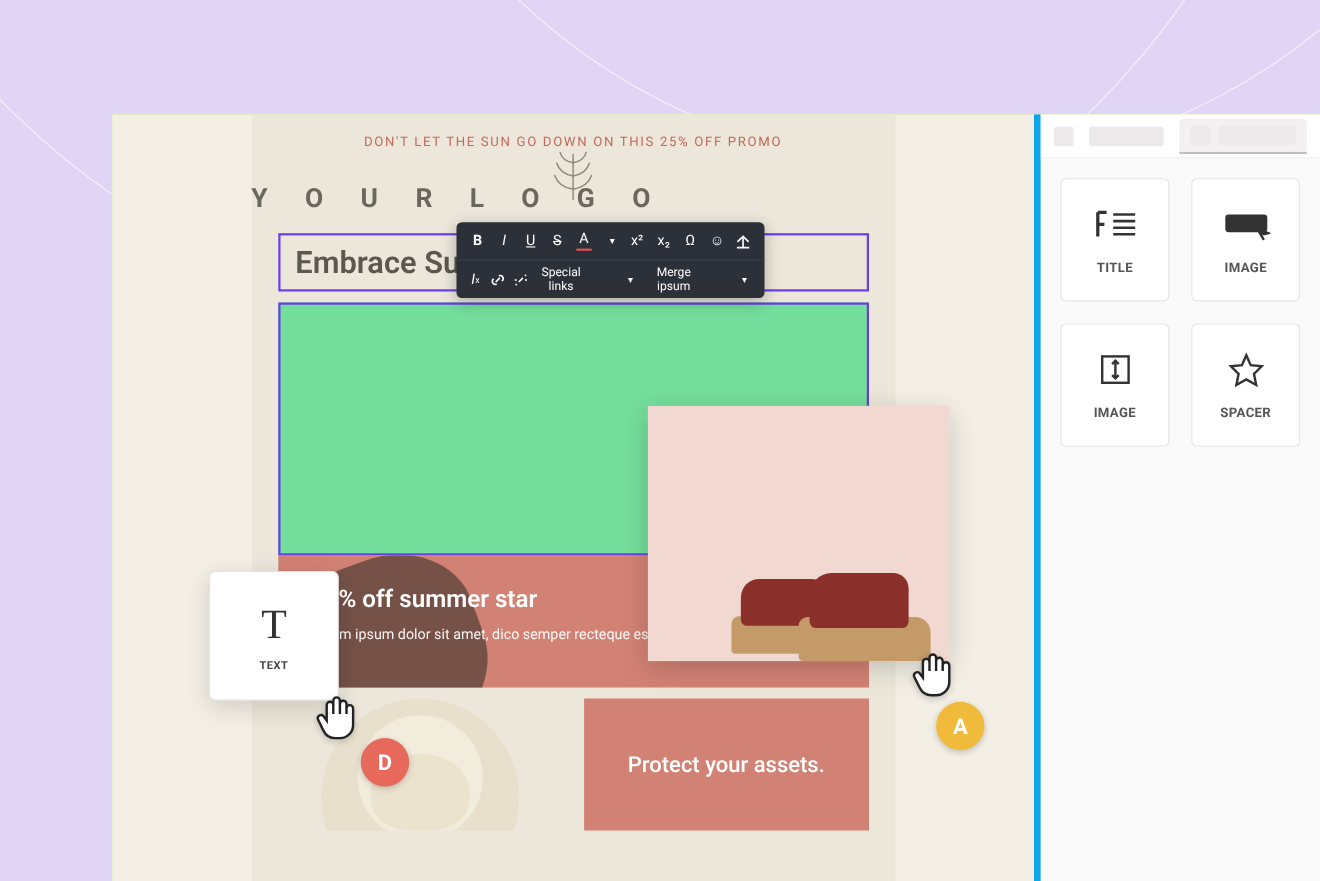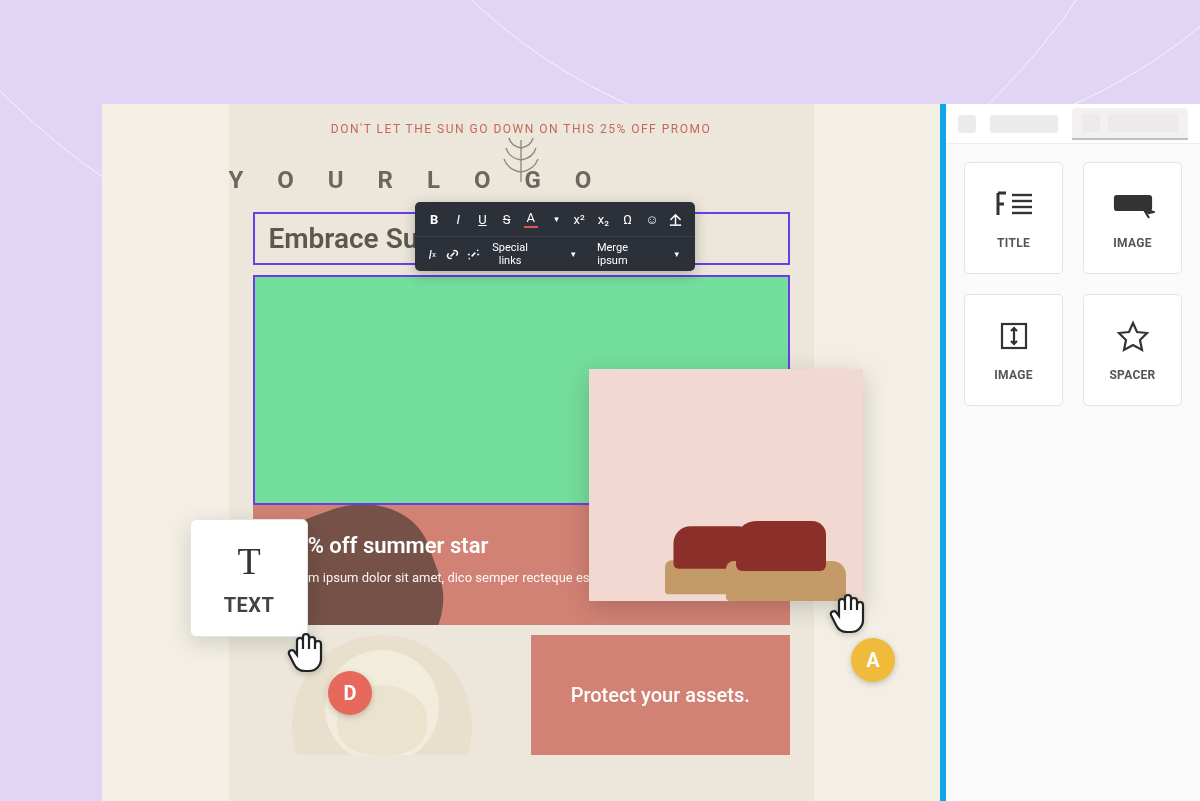--- a/index.html
+++ b/index.html
@@ -46,21 +46,21 @@
   
   .product { position:absolute; left:487px; top:265px; width:274px; height:232px; background:#f1d9d1; box-shadow:0 6px 24px rgba(0,0,0,.18); z-index:4; display:flex; align-items:flex-end; justify-content:center; }
   .shoe { width:120px; height:90px; position:relative; }
   .sole { position:absolute; bottom:0; width:100%; height:40px; background:#c39a68; border-radius:8px 14px 6px 4px; }
   .strap { position:absolute; bottom:30px; left:10px; width:90px; height:50px; background:#8a2f2a; border-radius:20px 14px 6px 6px; }
   .shoe2 { transform:translateX(50px) scale(.85); z-index:-1;}
 
   
   .drag-text { position:absolute; left:88px; top:415px; width:118px; height:118px; background:#fff; border:1px solid #e4e4e4; border-radius:6px; box-shadow:0 6px 22px rgba(0,0,0,.14); display:flex; flex-direction:column; align-items:center; justify-content:center; gap:10px; z-index:6; }
   .drag-text .T { font-family:Georgia,serif; font-size:38px; font-weight:500; color:#333; }
-  .drag-text .lbl { font-size:20px; font-weight:700; color:#444; letter-spacing:.5px; }
+  .drag-text .lbl { font-size:10px; font-weight:700; color:#444; letter-spacing:.5px; }
 
   
   .hand { position:absolute; width:46px; height:48px; z-index:7; }
   .hand svg { filter:drop-shadow(0 2px 3px rgba(0,0,0,.2)); }
   .badge { position:absolute; width:44px; height:44px; border-radius:50%; display:flex; align-items:center; justify-content:center; font-weight:700; font-size:20px; color:#fff; z-index:7; box-shadow:0 2px 6px rgba(0,0,0,.2); }
   .hand-d { left:181px; top:525px; }
   .badge-d { left:226px; top:567px; background:#e7695c; }
   .hand-a { left:723px; top:486px; }
   .badge-a { left:749px; top:534px; background:#f0bb3a; }
 

